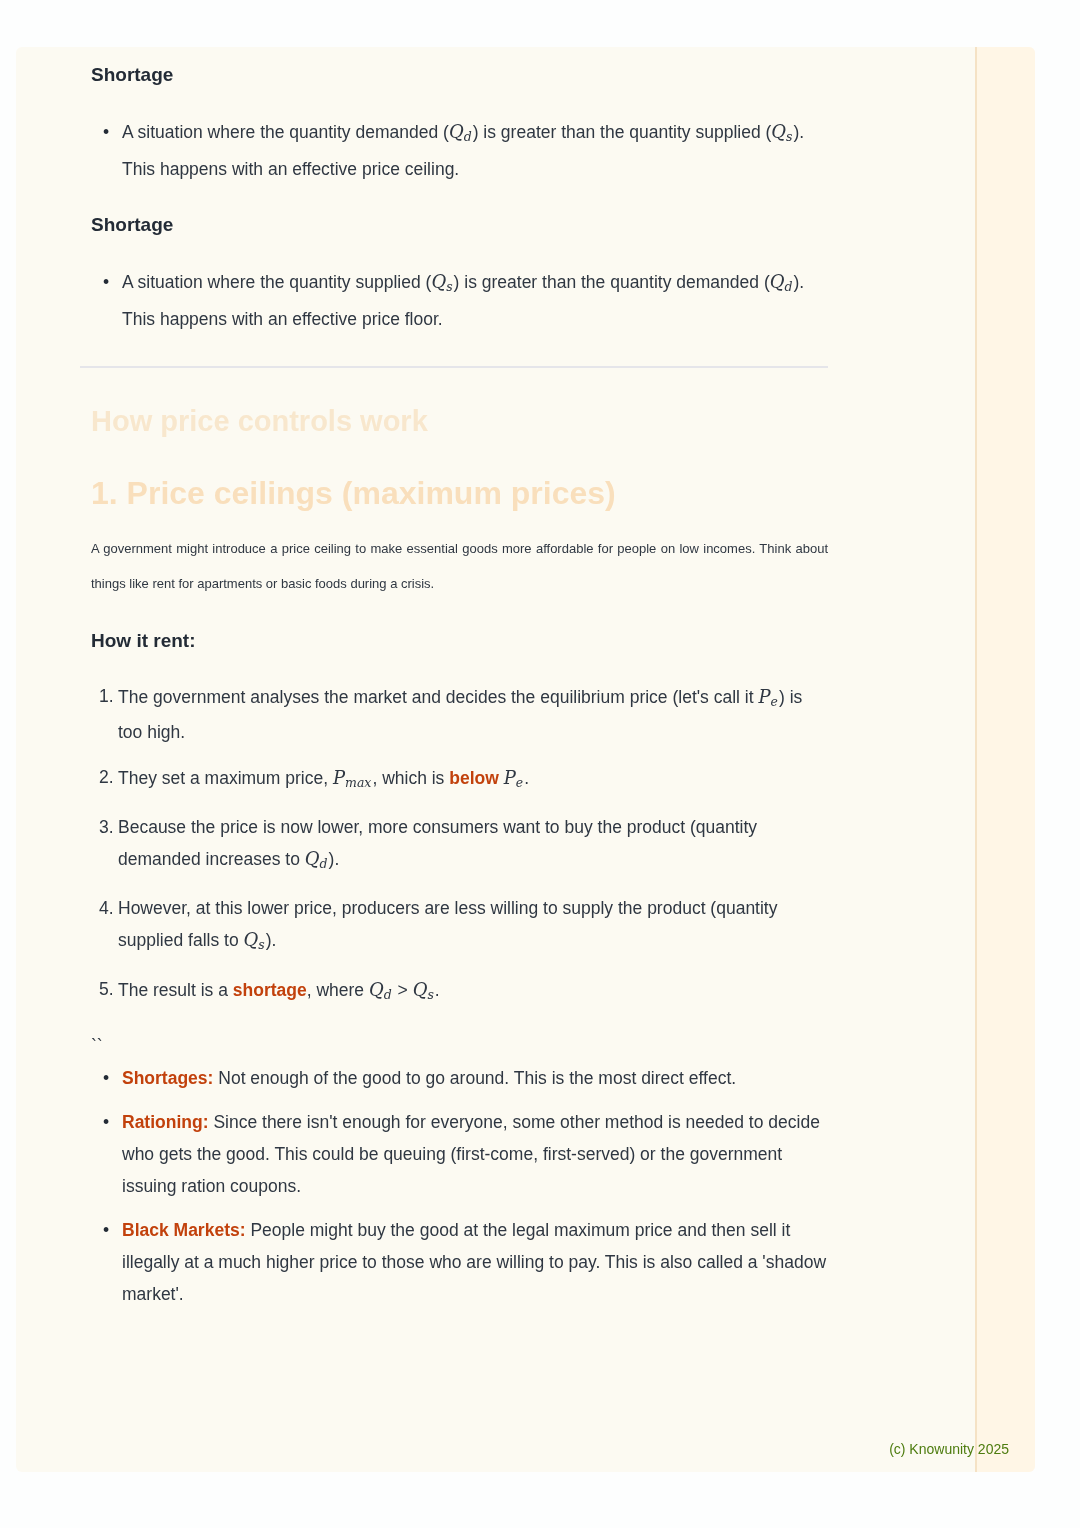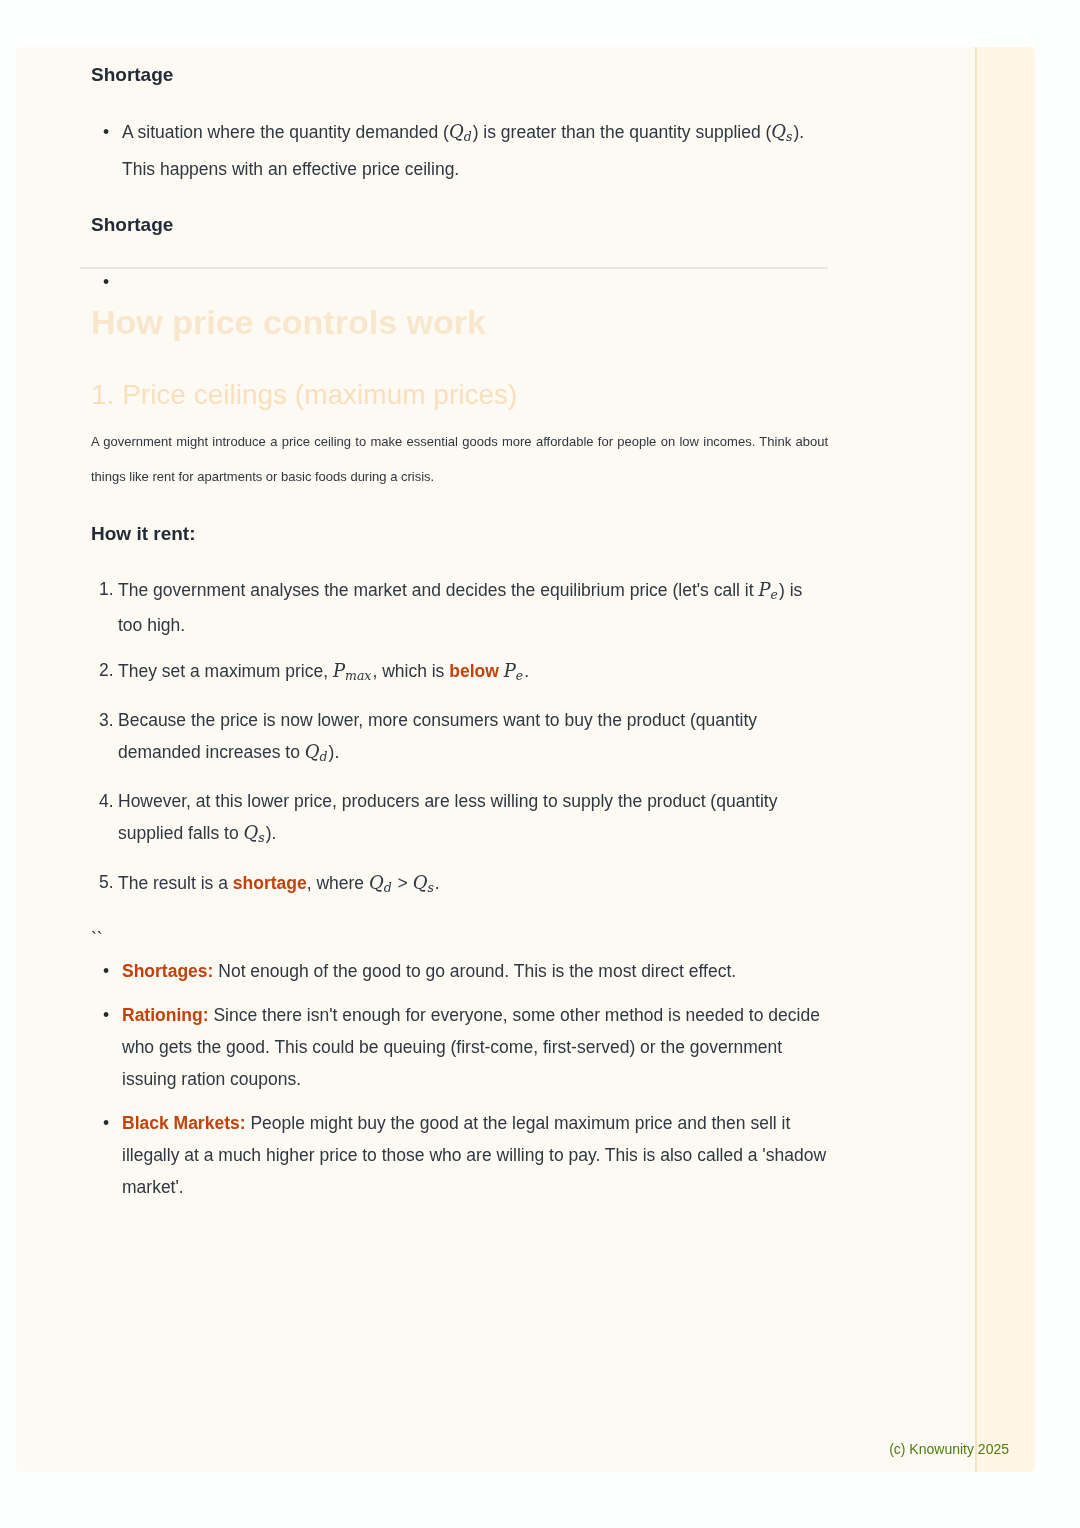--- a/index.html
+++ b/index.html
@@ -53,28 +53,28 @@
     position:absolute;left:12px;top:0;
     font-size:17.5px;color:#232B36;
   }
   hr.divider{
     border:none;height:0;
     border-top:2px solid #E5E5EA;
     margin:31px 0 37px -11px;
     width:748px;
   }
   h1.peach{
-    font-size:34px;line-height:32px;font-weight:700;
+    font-size:29px;line-height:32px;font-weight:700;
     color:#F8E7CD;
     margin-bottom:43px;
   }
   h2.peach{
-    font-size:28px;line-height:27px;font-weight:400;
+    font-size:32px;line-height:27px;font-weight:700;
     color:#F9DFBC;
-    margin-bottom:16px;
+    margin-bottom:24px;
   }
   p.intro{
     font-size:13px;line-height:35px;
     text-align:justify;
     margin-bottom:29px;
   }
   ol.steps{margin-bottom:20px;}
   ol.steps>li{padding-left:27px;line-height:31px;}
   ol.steps>li+li{margin-top:14px;}
   ol.steps .num{
@@ -125,20 +125,21 @@
         <span class="marker">•</span>
         <span class="rich"><span class="seg-p">A situation where the quantity demanded (</span><span class="seg-m">Q</span><span class="seg-s">d</span><span class="seg-p">) is greater than the quantity supplied (</span><span class="seg-m">Q</span><span class="seg-s">s</span><span class="seg-p">). This happens with an effective price ceiling.</span></span>
       </li>
     </ul>
 
     <h3>Shortage</h3>
 
     <ul class="blist">
       <li>
         <span class="marker">•</span>
+        <span class="rich"><span class="seg-p">A situation where the quantity supplied (</span><span class="seg-m">Q</span><span class="seg-s">s</span><span class="seg-p">) is greater than the quantity demanded (</span><span class="seg-m">Q</span><span class="seg-s">d</span><span class="seg-p">). This happens with an effective price floor.</span></span>
       </li>
     </ul>
 
     <hr class="divider">
 
     <h1 class="peach">How price controls work</h1>
 
     <h2 class="peach">1. Price ceilings (maximum prices)</h2>
 
     <p class="intro">A government might introduce a price ceiling to make essential goods more affordable for people on low incomes. Think about things like rent for apartments or basic foods during a crisis.</p>

